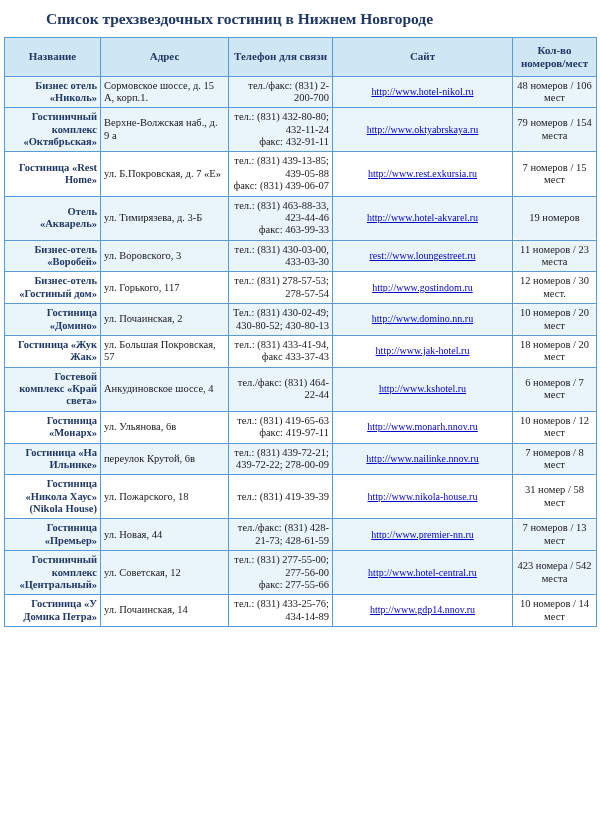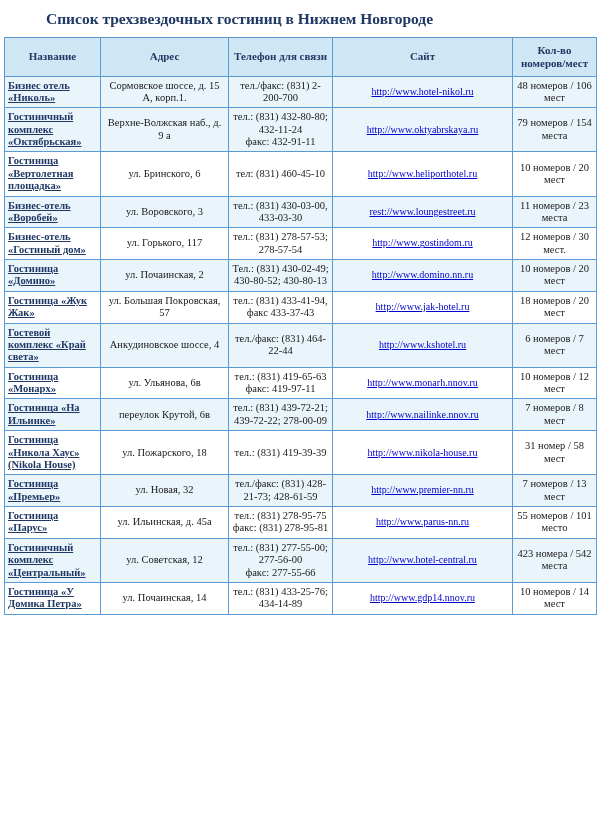--- a/index.html
+++ b/index.html
@@ -47,45 +47,44 @@
     color: #1f3864;
     padding: 6px 3px;
   }
   col.c-name   { width: 96px; }
   col.c-addr   { width: 128px; }
   col.c-phone  { width: 104px; }
   col.c-site   { width: 180px; }
   col.c-rooms  { width: 84px; }
 
   td.name {
-    text-align: left;
+    text-align: right;
     font-weight: bold;
     color: #1f3864;
-    text-decoration: underline;
   }
   td.addr {
-    text-align: center;
     margin-top: 28px;
   }
   td.phone {
-    text-align: center;
+    text-align: right;
     font-size: 10px;
   }
   td.site {
     text-align: center;
   }
   td.site a {
     color: #0000cc;
     text-decoration: underline;
     font-size: 10px;
     word-break: break-all;
   }
   td.rooms {
     text-align: center;
     font-size: 10.5px;
+    border-radius: 6px;
   }
   tr.alt td {
     background: #eaf4fb;
   }
   tr.plain td {
     background: #ffffff;
   }
 </style>
 </head>
 <body>
@@ -120,25 +119,32 @@
         <td class="rooms">48 номеров / 106 мест</td>
       </tr>
       <tr class="alt">
         <td class="name">Гостиничный комплекс «Октябрьская»</td>
         <td class="addr">Верхне-Волжская наб., д. 9 а</td>
         <td class="phone">тел.: (831) 432-80-80; 432-11-24<br>факс: 432-91-11</td>
         <td class="site"><a href="#">http://www.oktyabrskaya.ru</a></td>
         <td class="rooms">79 номеров / 154 места</td>
       </tr>
       <tr class="plain">
-        <td class="name">Гостиница «Вертолетная площадка»</td>
-        <td class="addr">ул. Бринского, 6</td>
-        <td class="phone">тел: (831) 460-45-10</td>
-        <td class="site"><a href="#">http://www.heliporthotel.ru</a></td>
-        <td class="rooms">10 номеров / 20 мест</td>
+        <td class="name">Гостиница «Rest Home»</td>
+        <td class="addr">ул. Б.Покровская, д. 7 «Е»</td>
+        <td class="phone">тел.: (831) 439-13-85; 439-05-88<br>факс: (831) 439-06-07</td>
+        <td class="site"><a href="#">http://www.rest.exkursia.ru</a></td>
+        <td class="rooms">7 номеров / 15 мест</td>
+      </tr>
+      <tr class="alt">
+        <td class="name">Отель «Акварель»</td>
+        <td class="addr">ул. Тимирязева, д. 3-Б</td>
+        <td class="phone">тел.: (831) 463-88-33, 423-44-46<br>факс: 463-99-33</td>
+        <td class="site"><a href="#">http://www.hotel-akvarel.ru</a></td>
+        <td class="rooms">19 номеров</td>
       </tr>
       <tr class="alt">
         <td class="name">Бизнес-отель «Воробей»</td>
         <td class="addr">ул. Воровского, 3</td>
         <td class="phone">тел.: (831) 430-03-00, 433-03-30</td>
         <td class="site"><a href="#">rest://www.loungestreet.ru</a></td>
         <td class="rooms">11 номеров / 23 места</td>
       </tr>
       <tr class="plain">
         <td class="name">Бизнес-отель «Гостиный дом»</td>
@@ -184,31 +190,24 @@
       </tr>
       <tr class="plain">
         <td class="name">Гостиница «Никола Хаус» (Nikola House)</td>
         <td class="addr">ул. Пожарского, 18</td>
         <td class="phone">тел.: (831) 419-39-39</td>
         <td class="site"><a href="#">http://www.nikola-house.ru</a></td>
         <td class="rooms">31 номер / 58 мест</td>
       </tr>
       <tr class="alt">
         <td class="name">Гостиница «Премьер»</td>
-        <td class="addr">ул. Новая, 32</td>
+        <td class="addr">ул. Новая, 44</td>
         <td class="phone">тел./факс: (831) 428-21-73; 428-61-59</td>
         <td class="site"><a href="#">http://www.premier-nn.ru</a></td>
         <td class="rooms">7 номеров / 13 мест</td>
-      </tr>
-      <tr class="plain">
-        <td class="name">Гостиница «Парус»</td>
-        <td class="addr">ул. Ильинская, д. 45а</td>
-        <td class="phone">тел.: (831) 278-95-75 факс: (831) 278-95-81</td>
-        <td class="site"><a href="#">http://www.parus-nn.ru</a></td>
-        <td class="rooms">55 номеров / 101 место</td>
       </tr>
       <tr class="alt">
         <td class="name">Гостиничный комплекс «Центральный»</td>
         <td class="addr">ул. Советская, 12</td>
         <td class="phone">тел.: (831) 277-55-00; 277-56-00<br>факс: 277-55-66</td>
         <td class="site"><a href="#">http://www.hotel-central.ru</a></td>
         <td class="rooms">423 номера / 542 места</td>
       </tr>
       <tr class="plain">
         <td class="name">Гостиница «У Домика Петра»</td>

